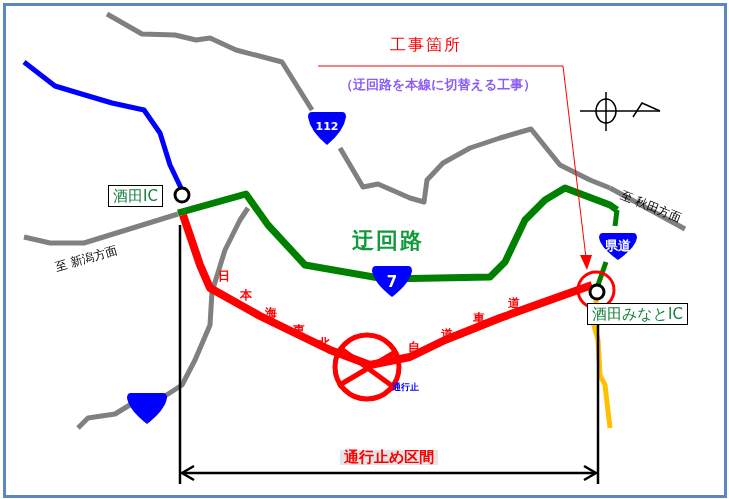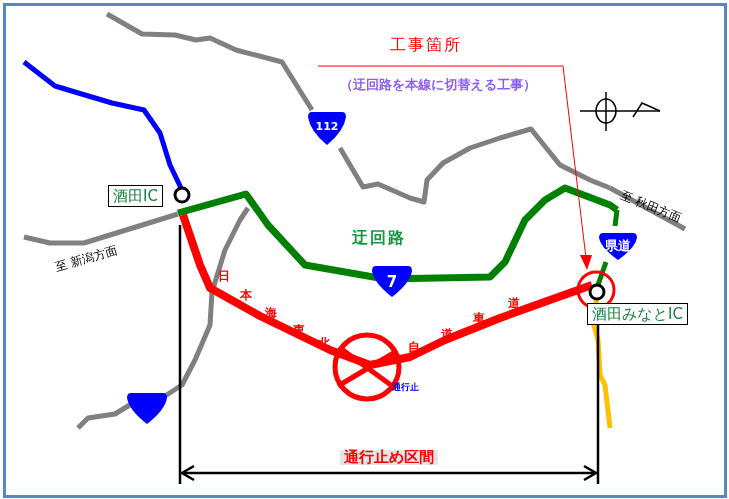--- a/index.html
+++ b/index.html
@@ -2,21 +2,21 @@
 <html><head>
   <meta charset="utf-8">
   <style>
     html, body { margin: 0; padding: 0; background: #ffffff; }
     body { width: 729px; height: 499px; overflow: hidden; position: relative; font-family: "DejaVu Sans", "Liberation Sans", sans-serif; }
     .frame { position: absolute; left: 3px; top: 3px; width: 718px; height: 489px; border: 3px solid #5b86c4; box-sizing: content-box; background: #fff; }
     svg { position: absolute; left: 0; top: 0; }
     .lbl { position: absolute; white-space: nowrap; line-height: 1; }
     .title { left: 390px; top: 37px; font-size: 16px; color: #ff0000; letter-spacing: 2px; }
     .subtitle { left: 318px; top: 78px; font-size: 13px; color: #8b5cf6; font-weight: bold; margin-left: 22px; }
-    .detour { left: 352px; top: 230px; font-size: 16px; color: #109a3c; font-weight: bold; letter-spacing: 2px; }
+    .detour { left: 352px; top: 230px; font-size: 22px; color: #109a3c; font-weight: bold; letter-spacing: 2px; }
     .box { position: absolute; border: 1.5px solid #000; background: #fff; font-size: 15px; padding: 2px 4px; line-height: 16px; white-space: nowrap; color: #15803d; }
     .ic-sakata { left: 108px; top: 185px; }
     .ic-minato { left: 587px; top: 303px; }
     .dir { position: absolute; font-size: 12px; color: #000; white-space: nowrap; transform-origin: left bottom; }
     .dir-niigata { left: 58px; top: 259px; transform: rotate(-16deg); }
     .dir-akita { left: 618px; top: 186px; transform: rotate(22deg); }
     .closed-section { left: 340px; top: 450px; font-size: 15px; color: #ff0000; font-weight: bold; background: #e5e5e5; padding: 0 4px; }
     .closed-mark { left: 348px; top: 383px; font-size: 9px; color: #0000ff; font-weight: bold; padding-left: 44px; }
     .expressway-char { position: absolute; font-size: 12px; color: #ff0000; font-weight: bold; }
     .shield-num { position: absolute; color: #fff; font-weight: bold; font-size: 12px; text-align: center; width: 30px; }

